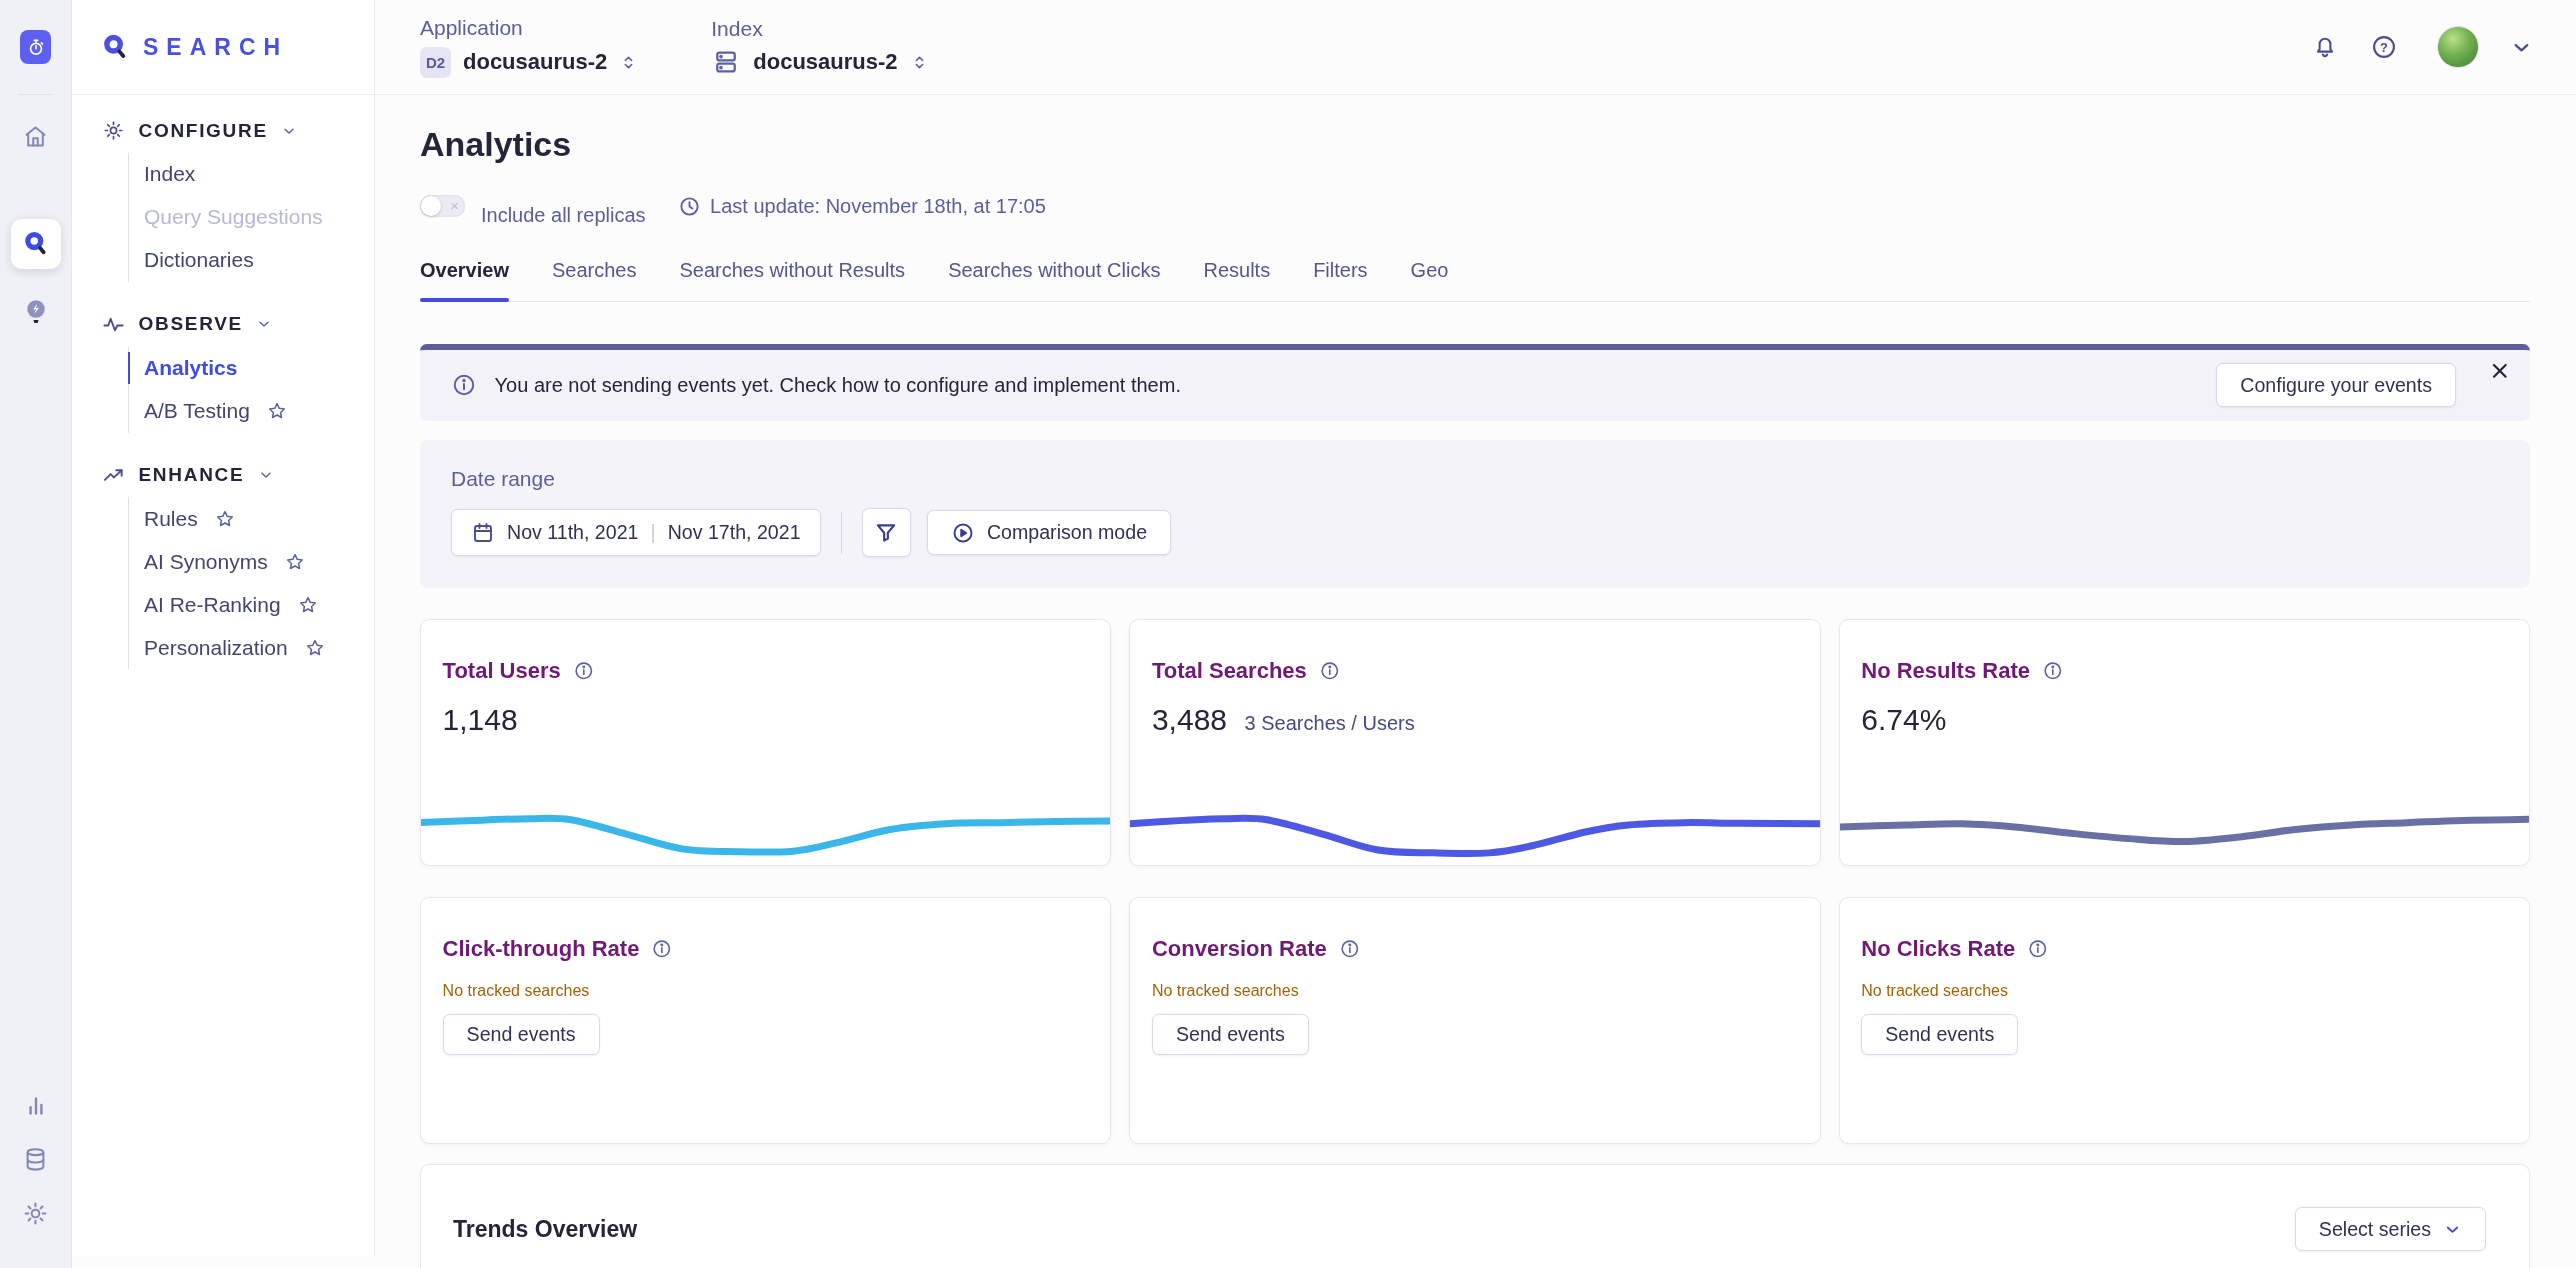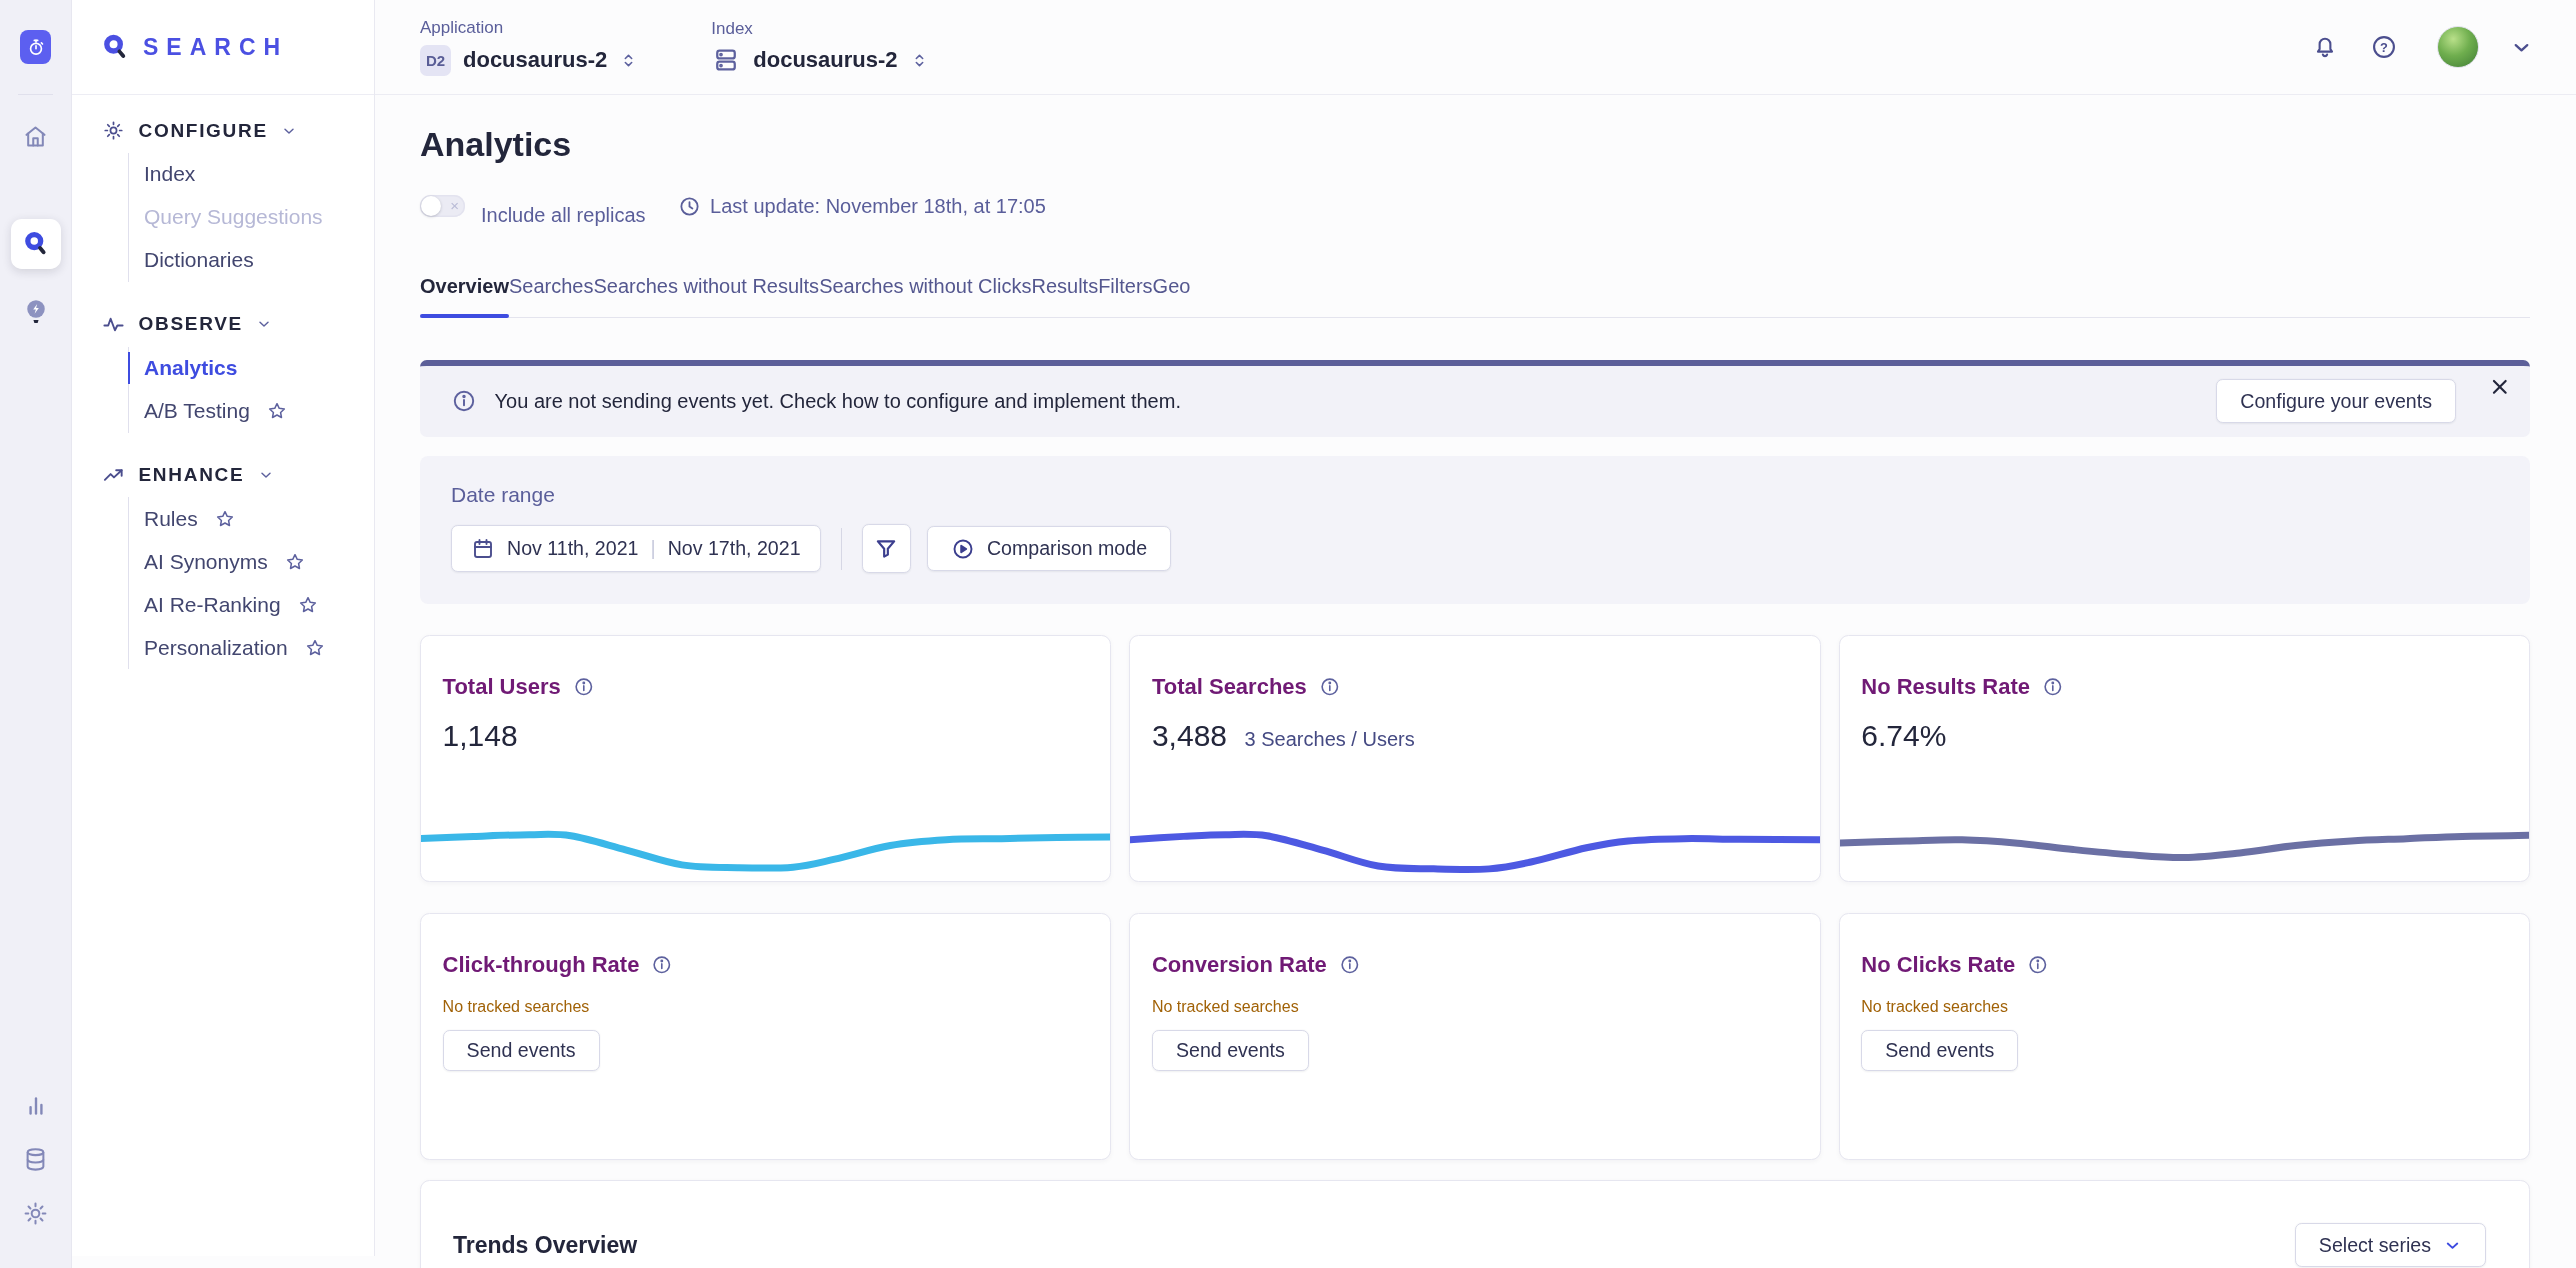--- a/index.html
+++ b/index.html
@@ -40,21 +40,21 @@
           font-size:21px; color:#42466f; position:relative; cursor:pointer; }
   .item.disabled { color:#b6b8d6; }
   .item.active { color:#3e4ce0; font-weight:700; }
   .item.active::before { content:''; position:absolute; left:-1.4px; top:5.4px; bottom:5.4px; width:2.7px; background:#3e4ce0; }
   .star { color:#5d619e; }
 
   
   .topbar { position:absolute; left:375px; right:0; top:0; height:95px; background:#fcfcfd;
             border-bottom:1.4px solid #ececf3; display:flex; align-items:center; padding:0 43px 0 45px; }
   .selector { margin-right:73px; cursor:pointer; }
-  .sel-label { font-size:17px; color:#5a5e9a; margin-bottom:6.8px; }
+  .sel-label { font-size:21px; color:#5a5e9a; margin-bottom:6.8px; }
   .sel-row { display:flex; align-items:center; gap:12px; }
   .badge { width:31px; height:31px; border-radius:6.8px; background:#e4e4f4; color:#595d96;
            font-size:15px; font-weight:700; display:flex; align-items:center; justify-content:center; }
   .sel-value { font-size:22px; font-weight:700; color:#23263b; }
   .sort-ico, .idx-ico { color:#5d619e; }
   .top-right { margin-left:auto; display:flex; align-items:center; gap:31px; }
   .top-ico { color:#4b4e8e; cursor:pointer; }
   .avatar { width:42px; height:42px; border-radius:50%; margin-left:8px; cursor:pointer;
             background:radial-gradient(circle at 38% 30%, #b9e08a 0%, #6fae4e 45%, #3f7c35 100%);
             border:1.4px solid #e2e2ec; }
@@ -64,21 +64,21 @@
   h1.page-title { margin-top:30px; font-size:34px; font-weight:700; color:#23263b; }
   .meta-row { margin-top:21.6px; display:flex; align-items:center; font-size:20px; color:#5a5e9a; }
   .toggle { width:45px; height:21.6px; border-radius:10.8px; background:#ebebf4; position:relative; cursor:pointer;
             box-shadow:inset 0 0 0 1.4px #e3e3ef; }
   .knob { position:absolute; left:0.7px; top:0.7px; width:20px; height:20px; border-radius:50%; background:#fff;
           box-shadow:0 0.7px 2.7px rgba(35,38,59,.25); }
   .toggle-x { position:absolute; right:6px; top:1.4px; font-size:15px; color:#b9bbd6; }
   .meta-label { margin-left:16px;margin-top:18px; }
   .clock-ico { margin-left:32px; margin-right:9.5px; color:#5a5e9a; }
 
-  .tabs { margin-top:48px; display:flex; font-size:20px; color:#54578f;
+  .tabs { margin-top:32px; display:flex; gap:43px; font-size:20px; color:#54578f;
           border-bottom:1.4px solid #e4e4ee; }
   .tab { padding-bottom:19px; position:relative; cursor:pointer; white-space:nowrap; }
   .tab.active { color:#23263b; font-weight:600; }
   .tab.active::after { content:''; position:absolute; left:0; right:0; bottom:-1.4px; height:4px;
                        background:#3e4ce0; border-radius:2px; }
 
   .banner { margin-top:42px; position:relative; background:#f2f2f8; border-top:6.8px solid #5c5f99;
             border-radius:6.8px; display:flex; align-items:center; height:77px; padding:0 74px 0 31px; gap:17.6px; }
   .info-ico { color:#5d619e; flex:none; }
   .banner-msg { font-size:20px; color:#23263b; }

